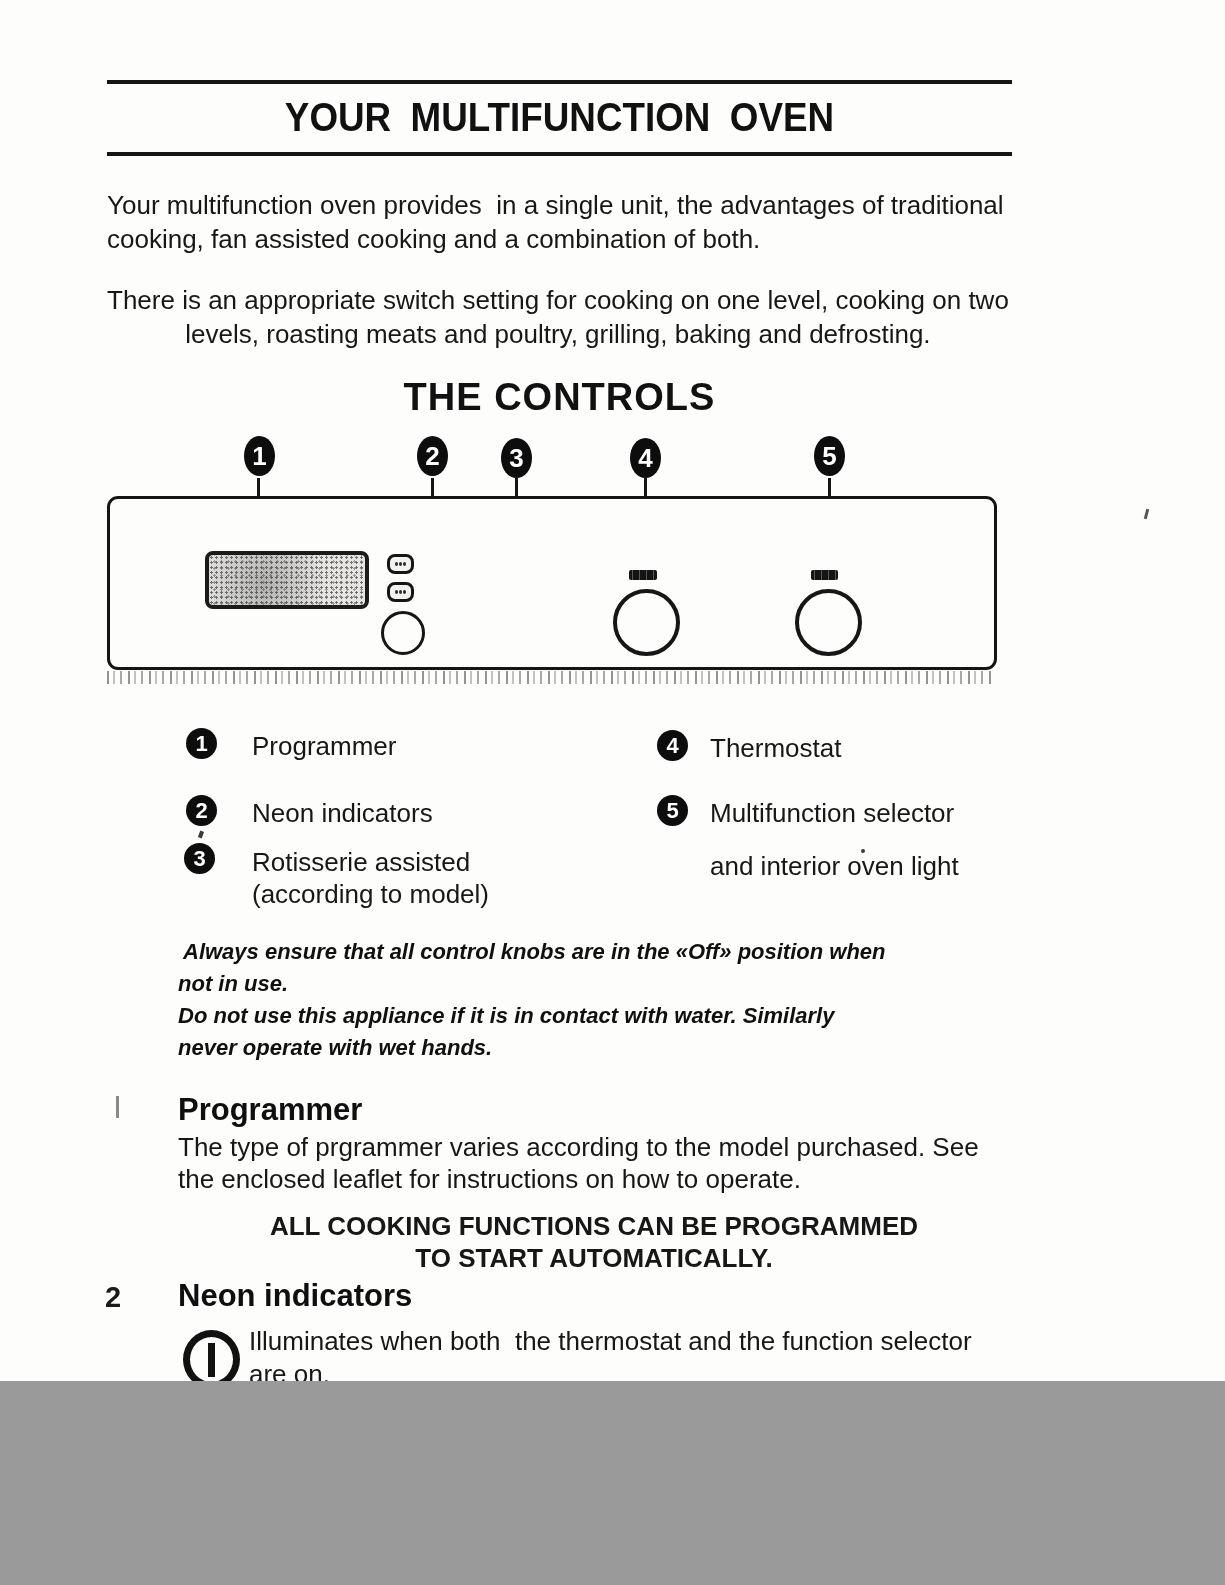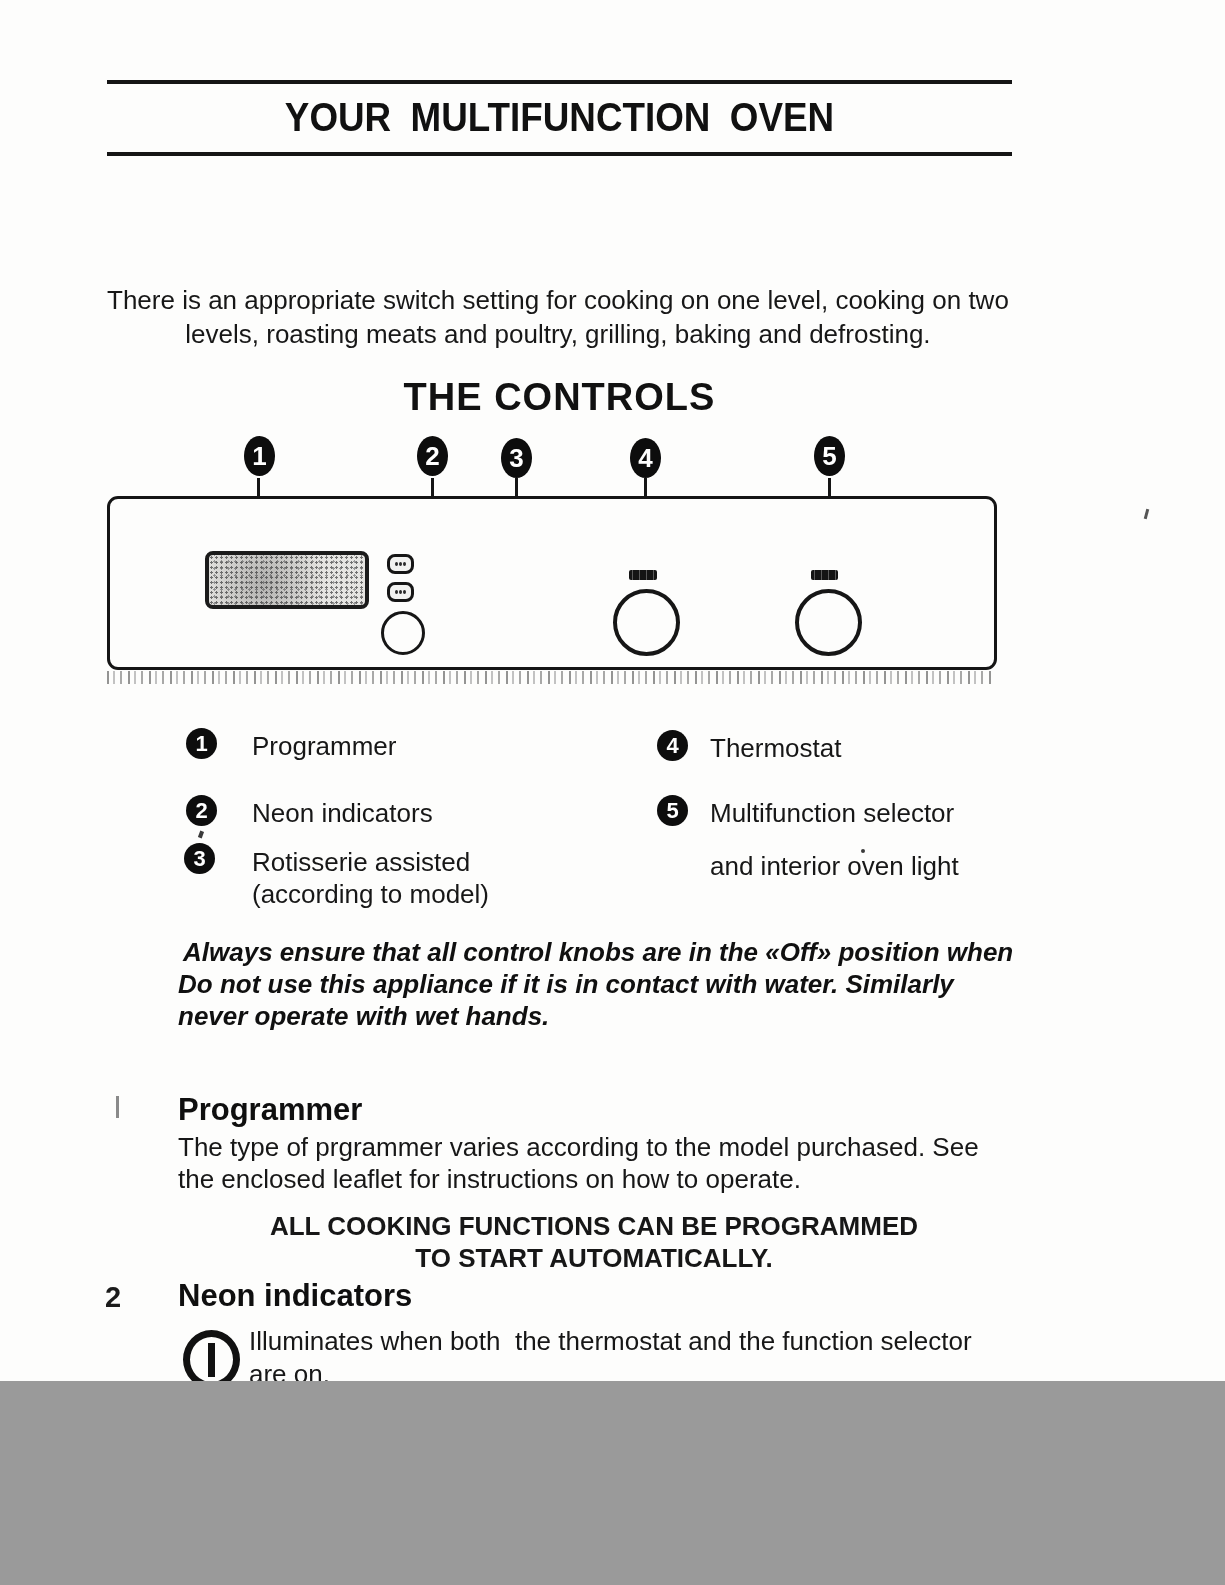--- a/index.html
+++ b/index.html
@@ -48,21 +48,21 @@
       rgba(20,20,20,.45) 0 2px, rgba(0,0,0,0) 2px 6px,
       rgba(60,60,60,.30) 6px 8px, rgba(0,0,0,0) 8px 13px,
       rgba(30,30,30,.38) 13px 15px, rgba(0,0,0,0) 15px 21px);
     filter:blur(.4px);
   }
   .legend-badge{
     width:31px;height:31px;background:#0d0d0d;border-radius:50%;
     color:#fff;font-weight:bold;font-size:22px;display:flex;align-items:center;justify-content:center;
   }
   .legend-text{font-size:26px;line-height:32px;color:#171717;}
-  .warning-text{font-size:26px;line-height:32px;font-weight:bold;font-style:italic;color:#101010;}
+  .warning-text{font-size:22px;line-height:32px;font-weight:bold;font-style:italic;color:#101010;}
   .section-heading{font-size:31px;font-weight:bold;color:#0f0f0f;}
   .section-number{font-size:29px;font-weight:bold;color:#1b1b1b;}
   .note-text{font-size:26px;line-height:32px;text-align:center;color:#171717;font-weight:bold;}
   .icon-circle{border-radius:50%;background:#fdfdfc;display:flex;align-items:center;justify-content:center;}
   .page-number{font-size:28px;font-weight:bold;color:#161616;}
   .noise{position:absolute;background:#3a3a3a;}
   .bottom-band{
     background:repeating-linear-gradient(90deg,
       #050505 0 7px,#242424 7px 9px,#000 9px 14px,#3a2c12 14px 15px,
       #0a0a0a 15px 24px,#13304a 24px 25px,#000 25px 33px,#2c2c2c 33px 35px);
@@ -70,20 +70,24 @@
 </style>
 </head>
 <body>
 
 <div class="page">
 
   <div class="abs rule" style="left:107px;top:80px;width:905px;"></div>
   <div class="abs doc-title" style="left:107px;top:95px;width:905px;">YOUR MULTIFUNCTION OVEN</div>
   <div class="abs rule" style="left:107px;top:152px;width:905px;"></div>
 
+  <div class="abs body-text" style="left:107px;top:188px;">
+    <div class="line">Your multifunction oven provides  in a single unit, the advantages of traditional</div>
+    <div class="line">cooking, fan assisted cooking and a combination of both.</div>
+  </div>
   <div class="abs body-text" style="left:107px;top:283px;text-align:center;">
     <div class="line">There is an appropriate switch setting for cooking on one level, cooking on two</div>
     <div class="line">levels, roasting meats and poultry, grilling, baking and defrosting.</div>
   </div>
 
   <div class="abs controls-title" style="left:107px;top:376px;width:905px;">THE CONTROLS</div>
 
   <div class="abs callout-badge" style="left:244px;top:436px;">1</div>
   <div class="abs callout-badge" style="left:417px;top:436px;">2</div>
   <div class="abs callout-badge" style="left:501px;top:438px;">3</div>
@@ -127,20 +131,21 @@
   <div class="abs legend-text line" style="left:252px;top:878px;">(according to model)</div>
 
   <div class="abs legend-badge" style="left:657px;top:730px;">4</div>
   <div class="abs legend-text line" style="left:710px;top:732px;">Thermostat</div>
   <div class="abs legend-badge" style="left:657px;top:795px;">5</div>
   <div class="abs legend-text line" style="left:710px;top:797px;">Multifunction selector</div>
   <div class="abs legend-text line" style="left:710px;top:850px;">and interior oven light</div>
 
   <div class="abs warning-text" style="left:183px;top:936px;">
     <div class="line">Always ensure that all control knobs are in the «Off» position when</div>
+    <div class="line" style="margin-left:-5px;">not in use.</div>
     <div class="line" style="margin-left:-5px;">Do not use this appliance if it is in contact with water. Similarly</div>
     <div class="line" style="margin-left:-5px;">never operate with wet hands.</div>
   </div>
 
   <div class="abs" style="left:116px;top:1096px;width:3px;height:22px;background:#8a8a8a;"></div>
   <div class="abs section-heading" style="left:178px;top:1092px;">Programmer</div>
   <div class="abs body-text" style="left:178px;top:1131px;line-height:32px;">
     <div class="line">The type of prgrammer varies according to the model purchased. See</div>
     <div class="line">the enclosed leaflet for instructions on how to operate.</div>
   </div>

